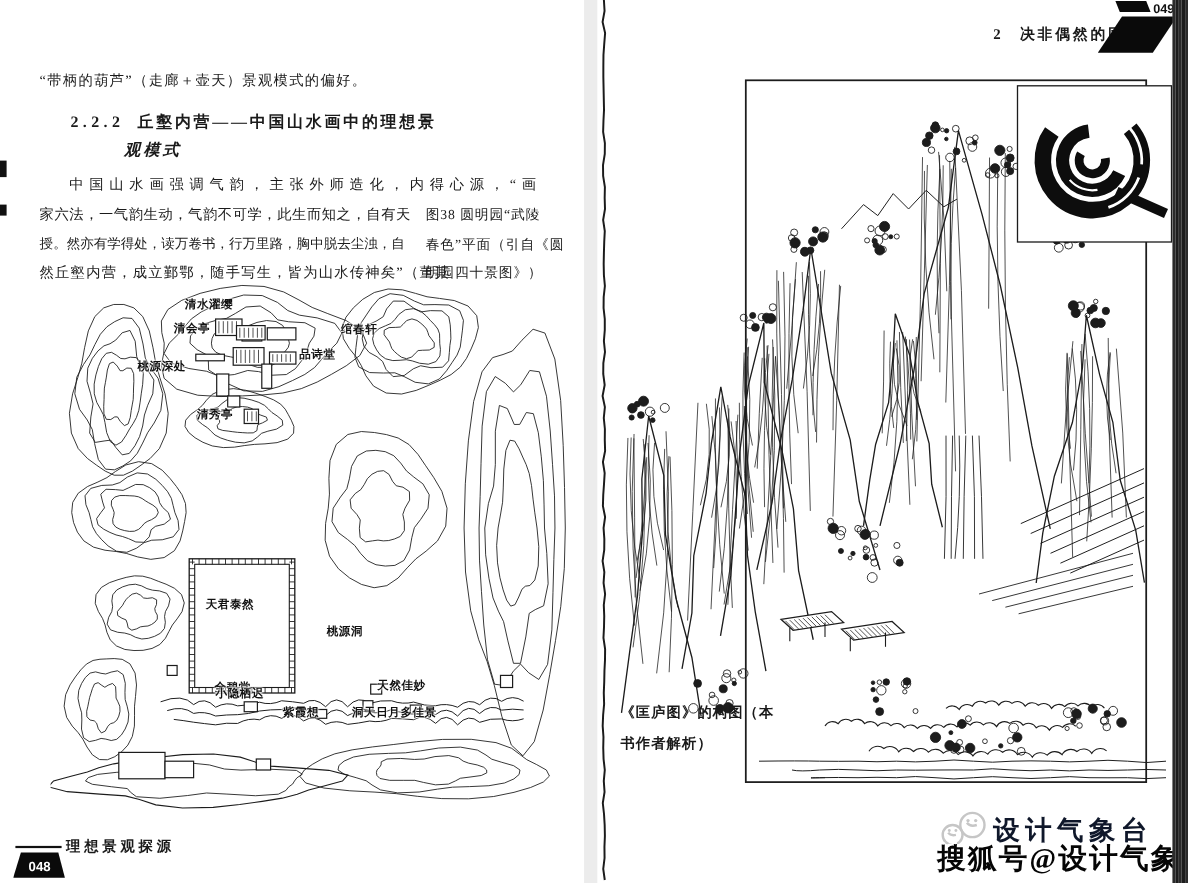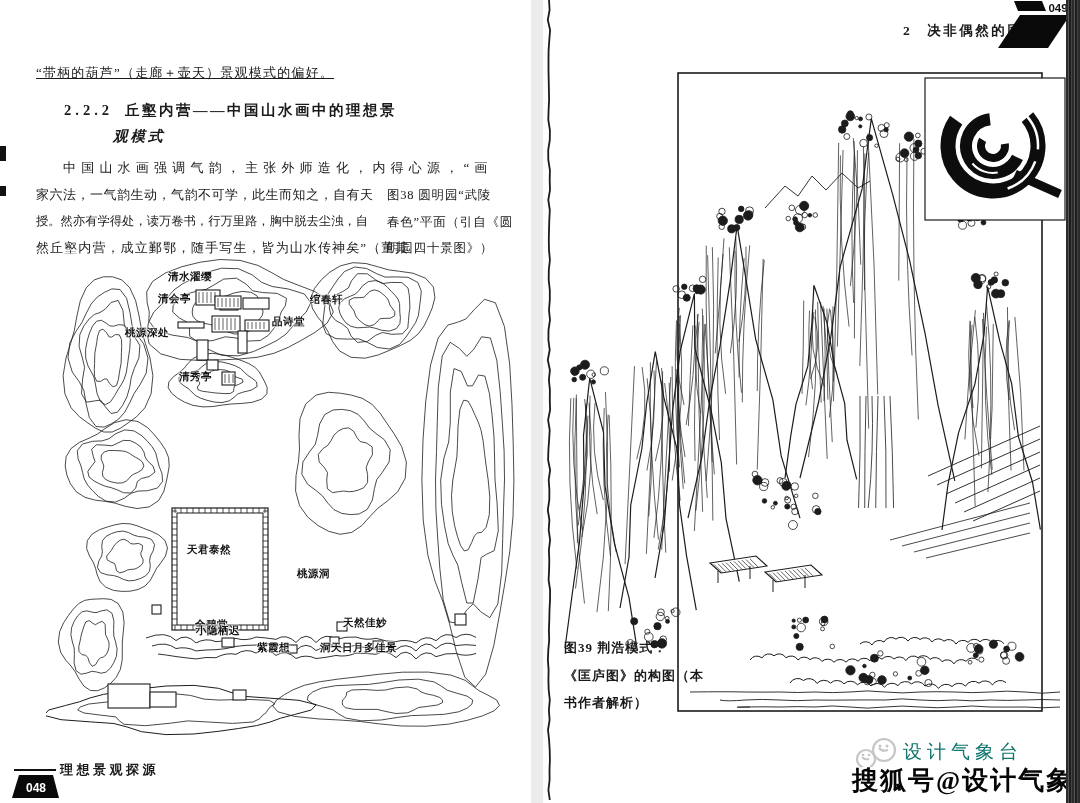--- a/index.html
+++ b/index.html
@@ -1,42 +1,42 @@
 <!DOCTYPE html>
 <html><head>
 <meta charset="utf-8">
 <style>
   html,body{margin:0;padding:0;}
   body{width:1080px;height:803px;position:relative;background:#fff;overflow:hidden;
        font-family:"Liberation Serif","DejaVu Serif",serif;color:#1a1a1a;}
   .abs{position:absolute;}
   .nowrap{white-space:nowrap;}
   
-  .intro{left:36px;top:64px;font-size:13px;letter-spacing:1.2px;text-decoration:underline;}
+  .intro{left:36px;top:64px;font-size:13px;letter-spacing:1.2px;}
   .heading1{left:64px;top:101px;font-size:14.5px;font-weight:bold;letter-spacing:2.5px;text-align:center;}
   .heading1 .hno{margin-right:12px;letter-spacing:4px;}
   .heading2{left:113px;top:127px;font-size:14.5px;font-weight:bold;letter-spacing:3px;font-style:italic;}
   .bodytxt{left:36px;top:155px;line-height:26.6px;font-size:13px;}
   .bodytxt .l1{text-indent:27px;letter-spacing:5.2px;}
   .bodytxt .l2{letter-spacing:0.5px;}
   .bodytxt .l3{font-size:12.3px;letter-spacing:0px;}
   .bodytxt .l4{letter-spacing:1.1px;}
   .figcap38{left:387px;top:182px;width:132px;line-height:26.6px;font-size:12.5px;letter-spacing:0.8px;}
   .figcap39{left:564px;top:634px;width:136px;line-height:27.5px;font-size:13px;font-weight:600;letter-spacing:1px;}
   
   #map{left:46px;top:252px;width:478px;height:484px;}
   .maplabel{position:absolute;font-size:10.5px;font-weight:600;letter-spacing:0.5px;white-space:nowrap;
             color:#111;text-shadow:0 0 2px #fff,0 0 2px #fff,0 0 3px #fff;}
   
   .chapter{left:903px;top:22px;font-size:13.5px;font-weight:bold;letter-spacing:2.5px;}
   .chapter .cno{margin-right:15px;}
   .footer-line{left:14px;top:769px;width:42px;height:2px;background:#111;}
   .footer-title{left:60px;top:761px;font-size:13px;font-weight:bold;letter-spacing:3.5px;}
   
-  .wm1{left:903px;top:739px;font-size:19px;color:#0f766e;letter-spacing:5px;font-weight:normal;
+  .wm1{left:903px;top:739px;font-size:24px;color:#0f172a;letter-spacing:5px;font-weight:bold;
        text-shadow:1px 1px 0 #fff;}
   .wm2{left:852px;top:763px;font-size:26px;color:#050505;letter-spacing:2px;font-weight:bold;
        text-shadow:-2px 0 0 #fff,2px 0 0 #fff,0 -2px 0 #fff,0 2px 0 #fff,2px 2px 0 #fff,-2px -2px 0 #fff;}
   
   .gutter-band{left:531px;top:0;width:12px;height:803px;background:#ececec;}
   .spine{left:546px;top:0;width:6px;height:803px;}
   .right-edge{left:1066px;top:0;width:14px;height:803px;
       background:repeating-linear-gradient(90deg,#2b2b2b 0 2px,#555 2px 3px,#1d1d1d 3px 5px,#444 5px 6px),
                  #333;}
   .edge-mark{left:0;width:6px;background:#111;}
@@ -632,21 +632,20 @@
       <circle cx="433" cy="98" r="45" fill="none" stroke="#0d0d0d" stroke-width="15" stroke-dasharray="200 83" transform="rotate(-40 433 98)"></circle>
       <circle cx="433" cy="98" r="27" fill="none" stroke="#0d0d0d" stroke-width="12" stroke-dasharray="112 58" transform="rotate(25 433 98)"></circle>
       <circle cx="433" cy="98" r="12" fill="none" stroke="#0d0d0d" stroke-width="8" stroke-dasharray="46 30" transform="rotate(-10 433 98)"></circle>
       <path d="M455,126 L500,146" stroke="#0d0d0d" stroke-width="9" fill="none"></path>
       <circle cx="433" cy="98" r="45" fill="none" stroke="#fff" stroke-width="2.5" stroke-dasharray="40 190" transform="rotate(20 433 98)"></circle>
       <circle cx="433" cy="98" r="27" fill="none" stroke="#fff" stroke-width="2" stroke-dasharray="28 142" transform="rotate(80 433 98)"></circle>
     </svg>
 </div>
 
 <div class="abs figcap39">
-  <div class="nowrap">图39 荆浩模式：</div>
   <div class="nowrap">《匡庐图》的构图（本</div>
   <div class="nowrap">书作者解析）</div>
 </div>
 
 <svg class="abs" style="left:853px;top:737px;" width="48" height="34" viewBox="0 0 48 34">
   <g stroke="#c6c6c6" stroke-width="2.2" fill="none">
     <circle cx="13" cy="22" r="9"></circle>
     <circle cx="31" cy="13" r="11"></circle>
     <path d="M9,20 q2,3 7,2"></path>
     <path d="M26,11 q3,4 9,2"></path>

